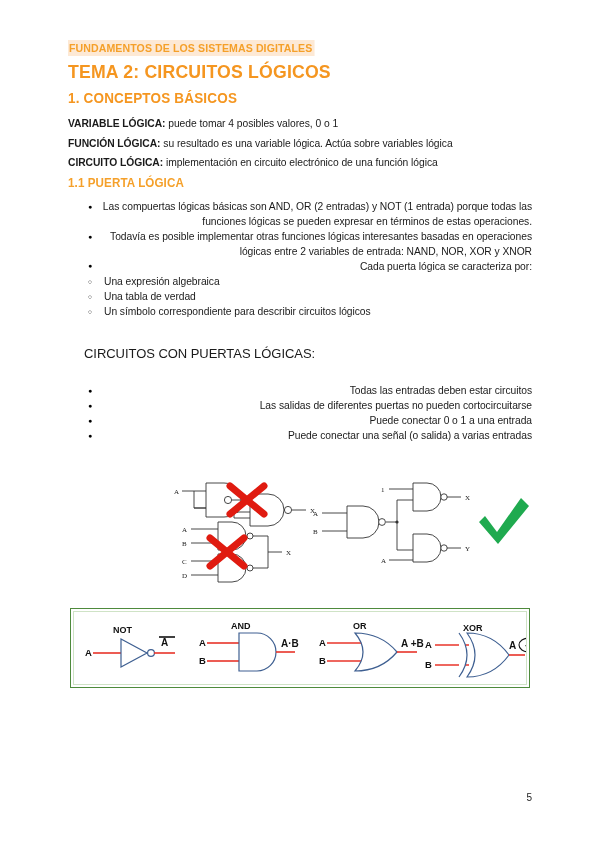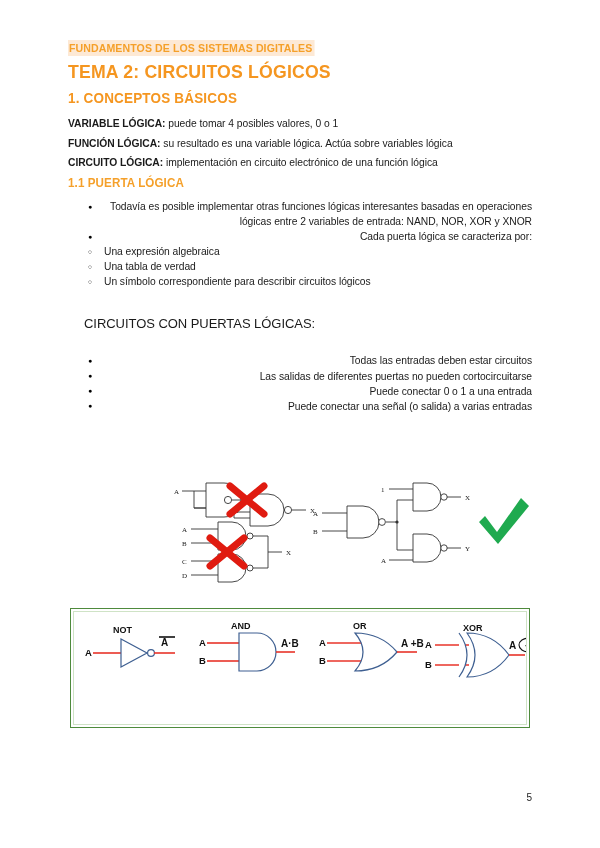--- a/index.html
+++ b/index.html
@@ -151,21 +151,21 @@
     height: 112px;
   }
   .fig-circuits svg { display: block; }
 
   
   .gatebox {
     position: absolute;
     left: 70px;
     top: 608px;
     width: 460px;
-    height: 120px;
+    height: 80px;
     border: 1.6px solid #4e8a3c;
     box-sizing: border-box;
     background: #ffffff;
   }
   .gatebox .inner {
     position: absolute;
     inset: 2px;
     border: 0.8px solid #cfe3c6;
     box-sizing: border-box;
   }
@@ -241,20 +241,21 @@
       <b>CIRCUITO LÓGICA:</b><span> implementación en circuito electrónico de una función lógica</span>
     </p>
 
     <div class="gap-s"></div>
 
     <div class="h3">1.1 PUERTA LÓGICA</div>
 
     <div class="gap-m"></div>
 
     <ul class="lvl1">
+      <li class="just">Las compuertas lógicas básicas son AND, OR (2 entradas) y NOT (1 entrada) porque todas las funciones lógicas se pueden expresar en términos de estas operaciones.</li>
       <li class="just">Todavía es posible implementar otras funciones lógicas interesantes basadas en operaciones lógicas entre 2 variables de entrada: NAND, NOR, XOR y XNOR</li>
       <li>Cada puerta lógica se caracteriza por:</li>
     </ul>
 
     <ul class="lvl2">
       <li>Una expresión algebraica</li>
       <li>Una tabla de verdad</li>
       <li>Un símbolo correspondiente para describir circuitos lógicos</li>
     </ul>
 

